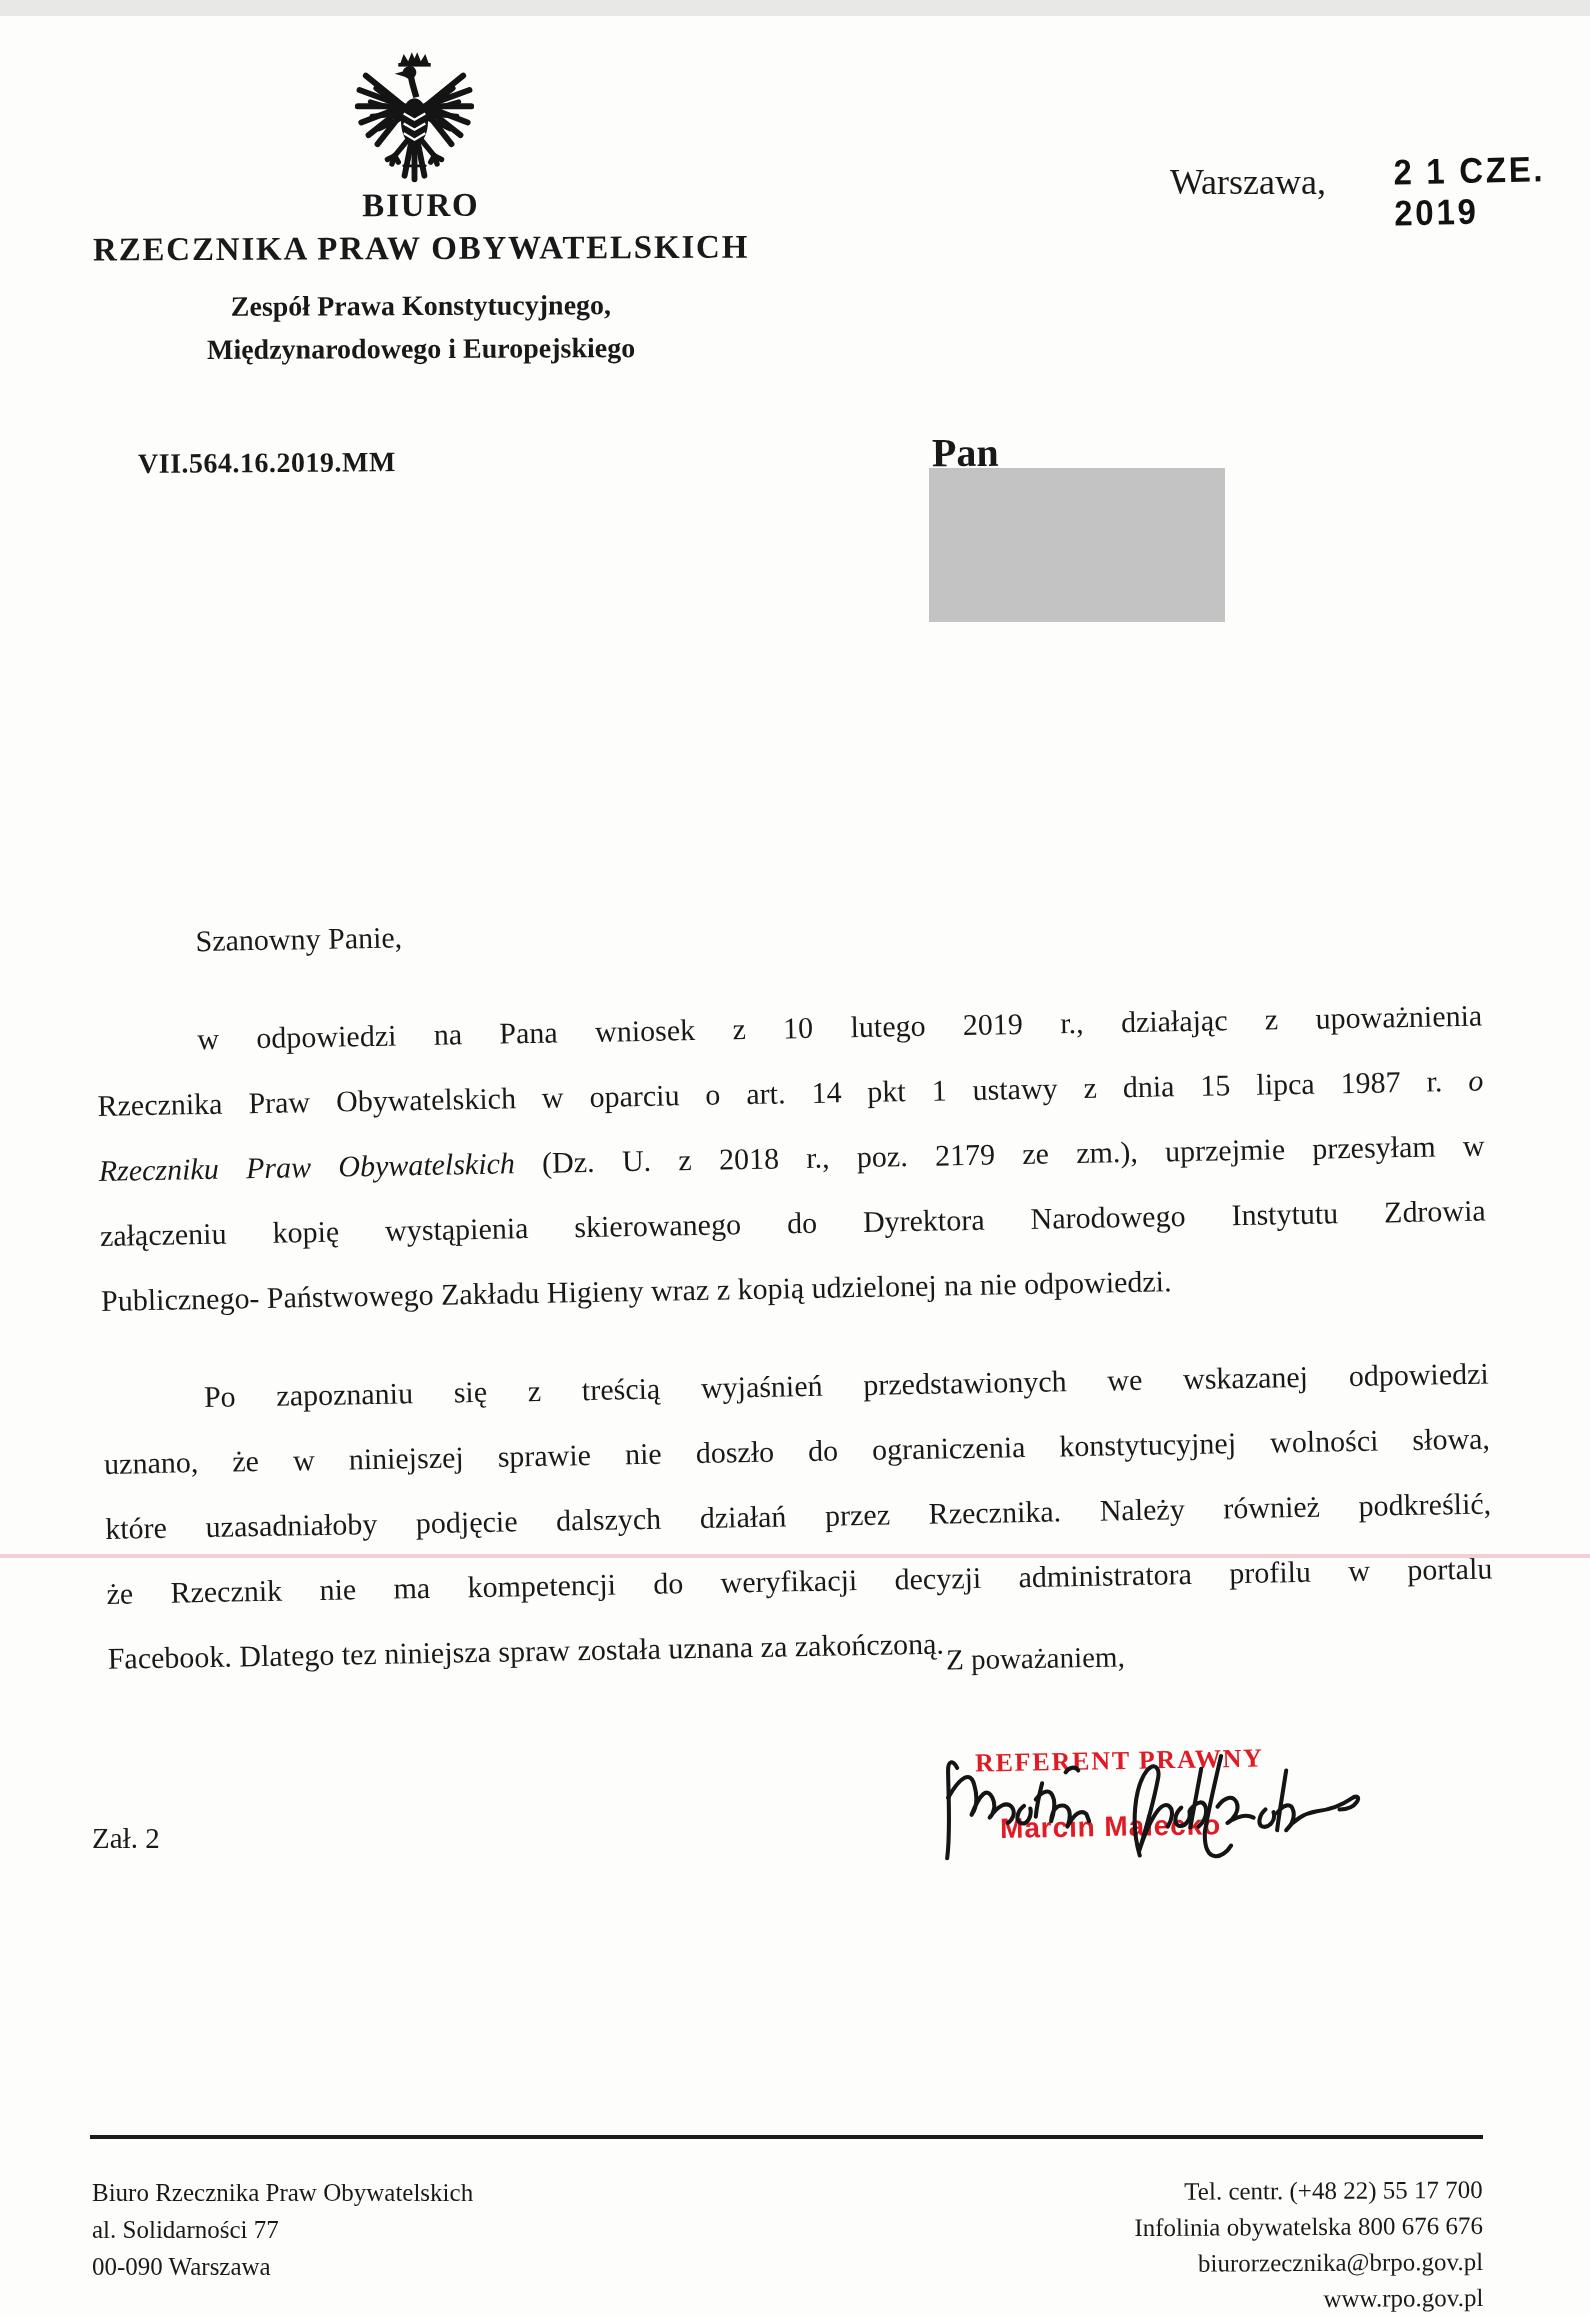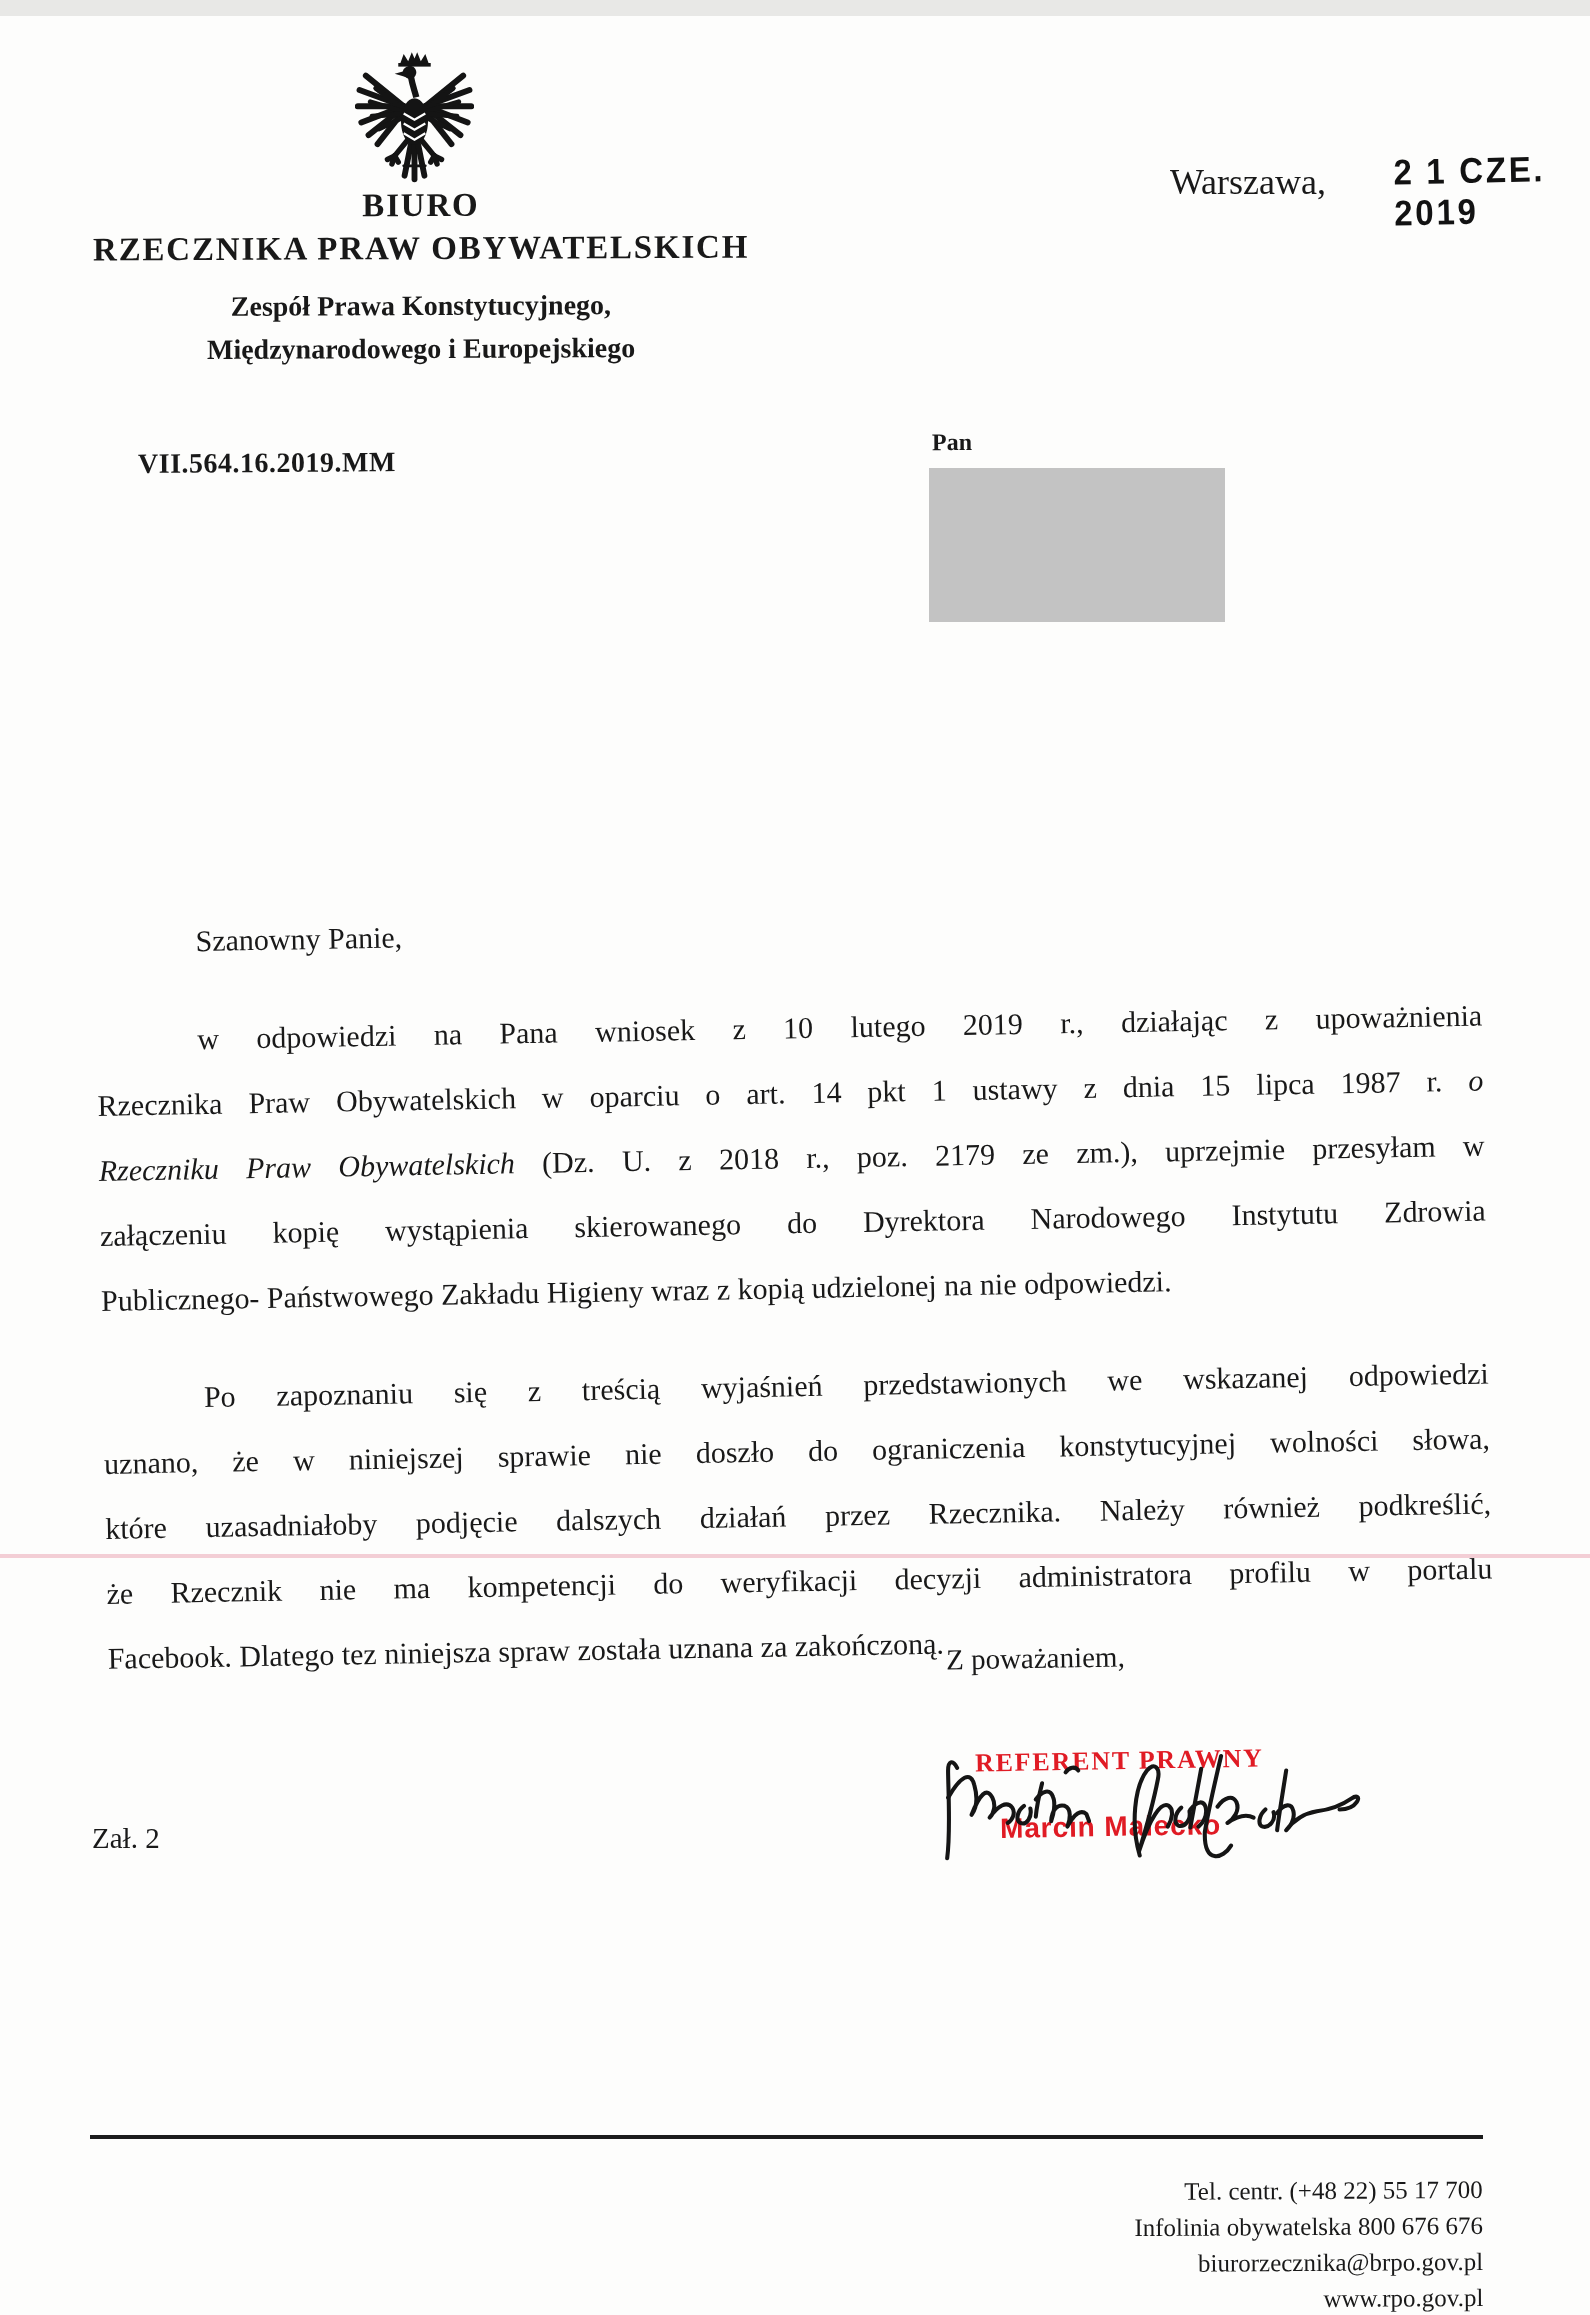--- a/index.html
+++ b/index.html
@@ -25,21 +25,21 @@
     transform:rotate(-0.25deg);
   }
   .city{position:absolute;left:1170px;top:145px;font-size:36px;}
   .datestamp{
     position:absolute;left:1393px;top:136px;
     font-family:"Liberation Sans","DejaVu Sans",sans-serif;
     font-weight:bold;font-size:33px;letter-spacing:2.7px;color:#121212;
     transform:rotate(-1.2deg) scaleY(1.08);transform-origin:left top;
   }
   .ref{position:absolute;left:138px;top:431px;font-weight:bold;font-size:28px;letter-spacing:0.5px;transform:rotate(-0.4deg);}
-  .pan{position:absolute;left:932px;top:413px;font-weight:bold;font-size:24px;transform:rotate(-0.4deg);}
+  .pan{position:absolute;left:932px;top:413px;font-weight:bold;font-size:40px;transform:rotate(-0.4deg);}
   .redact{position:absolute;left:929px;top:452px;width:296px;height:154px;background:#c3c3c3;}
   
   .body{
     position:absolute;left:94px;top:894px;width:1386px;
     font-size:30px;line-height:65px;
     transform:rotate(-1.05deg);transform-origin:0 0;
   }
   .salut{text-indent:101px;margin-bottom:9px;}
   .para{margin-top:33px;}
   .bline{white-space:normal;}
@@ -197,20 +197,25 @@
       <path d="M371,101 C364,107 362,118 368,120 C375,122 383,113 380,104"></path>
       <path d="M394,58 C389,90 385,114 384,124 M384,105 C392,94 400,94 402,103 C404,113 398,120 394,124 C403,112 416,105 428,103 C444,101 456,96 466,89 C472,85 476,87 472,93 C468,99 460,101 453,101"></path>
     </g>
   </svg>
 
   <div class="attach">Zał. 2</div>
 
   <div class="artifact"></div>
 
   <div class="rule"></div>
+  <div class="f-left" id="footerLeft">
+      <div class="f-line">Biuro Rzecznika Praw Obywatelskich</div>
+      <div class="f-line">al. Solidarności 77</div>
+      <div class="f-line">00-090 Warszawa</div>
+    </div>
   <div class="f-right" id="footerRight">
       <div class="f-line">Tel. centr. (+48 22) 55 17 700</div>
       <div class="f-line">Infolinia obywatelska 800 676 676</div>
       <div class="f-line">biurorzecznika@brpo.gov.pl</div>
       <div class="f-line">www.rpo.gov.pl</div>
     </div>
 
 </div>
 
 

